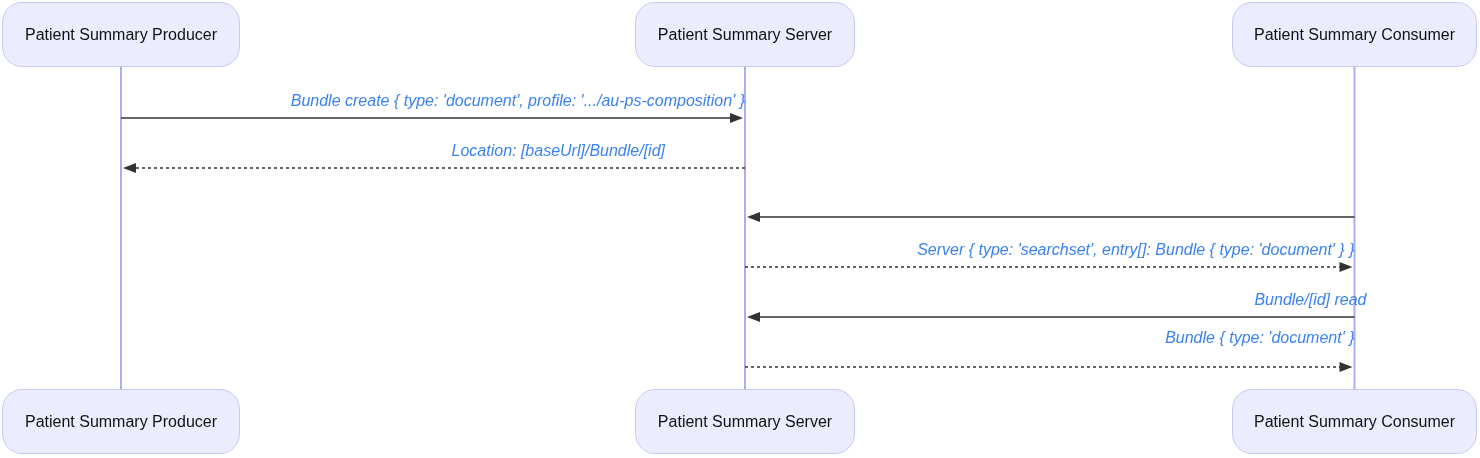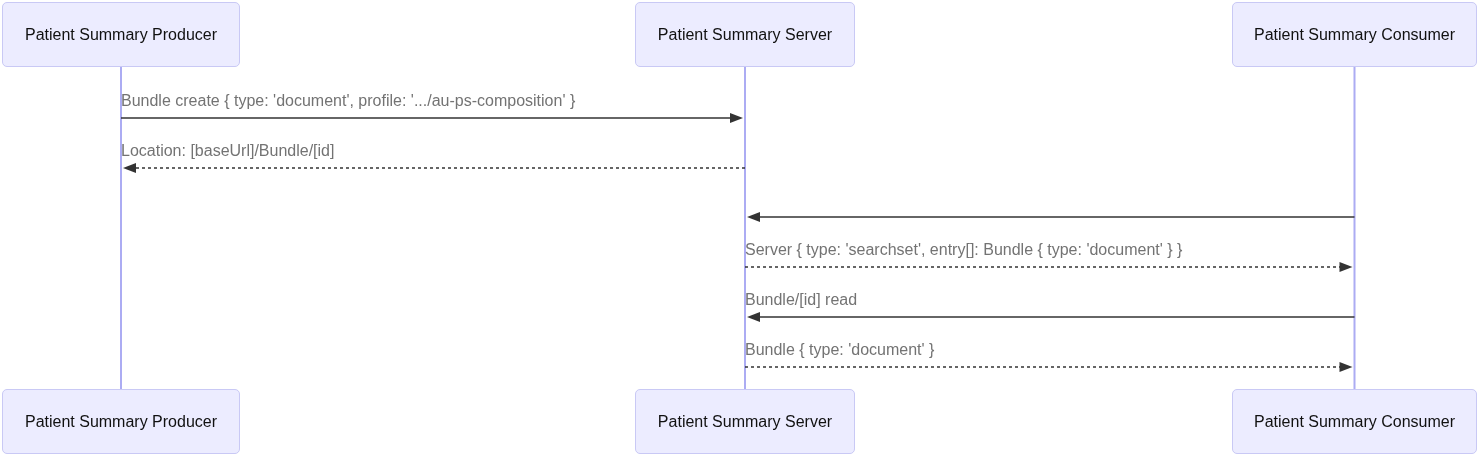--- a/index.html
+++ b/index.html
@@ -20,36 +20,37 @@
     left: 0; top: 0;
     width: 1480px;
     height: 458px;
   }
   .actor-box {
     position: absolute;
     box-sizing: border-box;
     height: 65px;
     background: #ECECFF;
     border: 1.5px solid #C9C9F5;
-    border-radius: 5px;
+    border-radius: 20px;
     display: flex;
     align-items: center;
     justify-content: center;
     font-size: 16px;
     color: #111111;
     white-space: nowrap;
   }
   .msg-label {
     position: absolute;
     height: 20px;
     line-height: 20px;
-    text-align: left;
+    text-align: right;
     font-size: 16px;
-    color: #737373;
+    color: #3b82f6;
     white-space: nowrap;
+    font-style: italic;
   }
 </style>
 </head>
 <body>
 
 <div id="diagram">
     <svg id="wires" viewBox="0 0 1480 458">
       <line x1="121" y1="67" x2="121" y2="390" stroke="#ACACF3" stroke-width="2"></line>
       <line x1="745" y1="67" x2="745" y2="390" stroke="#ACACF3" stroke-width="2"></line>
       <line x1="1354.5" y1="67" x2="1354.5" y2="390" stroke="#ACACF3" stroke-width="2"></line>
@@ -68,15 +69,15 @@
     </svg>
     <div class="actor-box" style="left: 2px; top: 2px; width: 238px;">Patient Summary Producer</div>
     <div class="actor-box" style="left: 2px; top: 389px; width: 238px;">Patient Summary Producer</div>
     <div class="actor-box" style="left: 635px; top: 2px; width: 220px;">Patient Summary Server</div>
     <div class="actor-box" style="left: 635px; top: 389px; width: 220px;">Patient Summary Server</div>
     <div class="actor-box" style="left: 1232px; top: 2px; width: 245px;">Patient Summary Consumer</div>
     <div class="actor-box" style="left: 1232px; top: 389px; width: 245px;">Patient Summary Consumer</div>
     <div class="msg-label" style="left: 121px; width: 624px; top: 91px;">Bundle create { type: 'document', profile: '.../au-ps-composition' }</div>
     <div class="msg-label" style="left: 121px; width: 544px; top: 141px;">Location: [baseUrl]/Bundle/[id]</div>
     <div class="msg-label" style="left: 745px; width: 609.5px; top: 240px;">Server { type: 'searchset', entry[]: Bundle { type: 'document' } }</div>
-    <div class="msg-label" style="left: 745px; width: 609.5px; top: 290px;">Bundle/[id] read</div>
-    <div class="msg-label" style="left: 745px; width: 609.5px; top: 340px;">Bundle { type: 'document' }</div>
+    <div class="msg-label" style="left: 745px; width: 609.5px; top: 290px; padding-left: 12px;">Bundle/[id] read</div>
+    <div class="msg-label" style="left: 745px; width: 609.5px; top: 328px;">Bundle { type: 'document' }</div>
   </div>
 
 </body></html>

